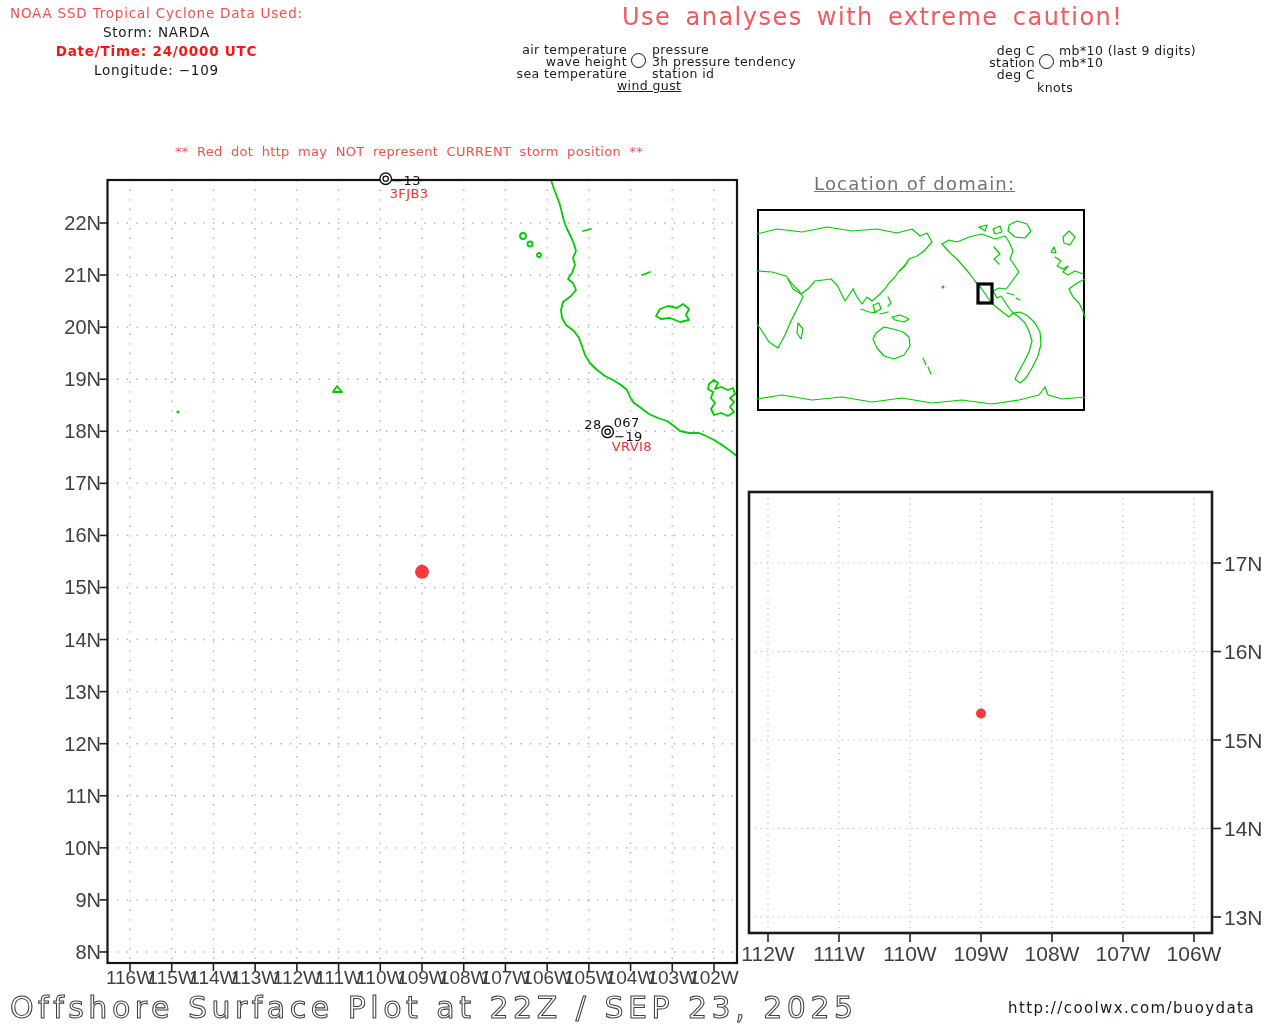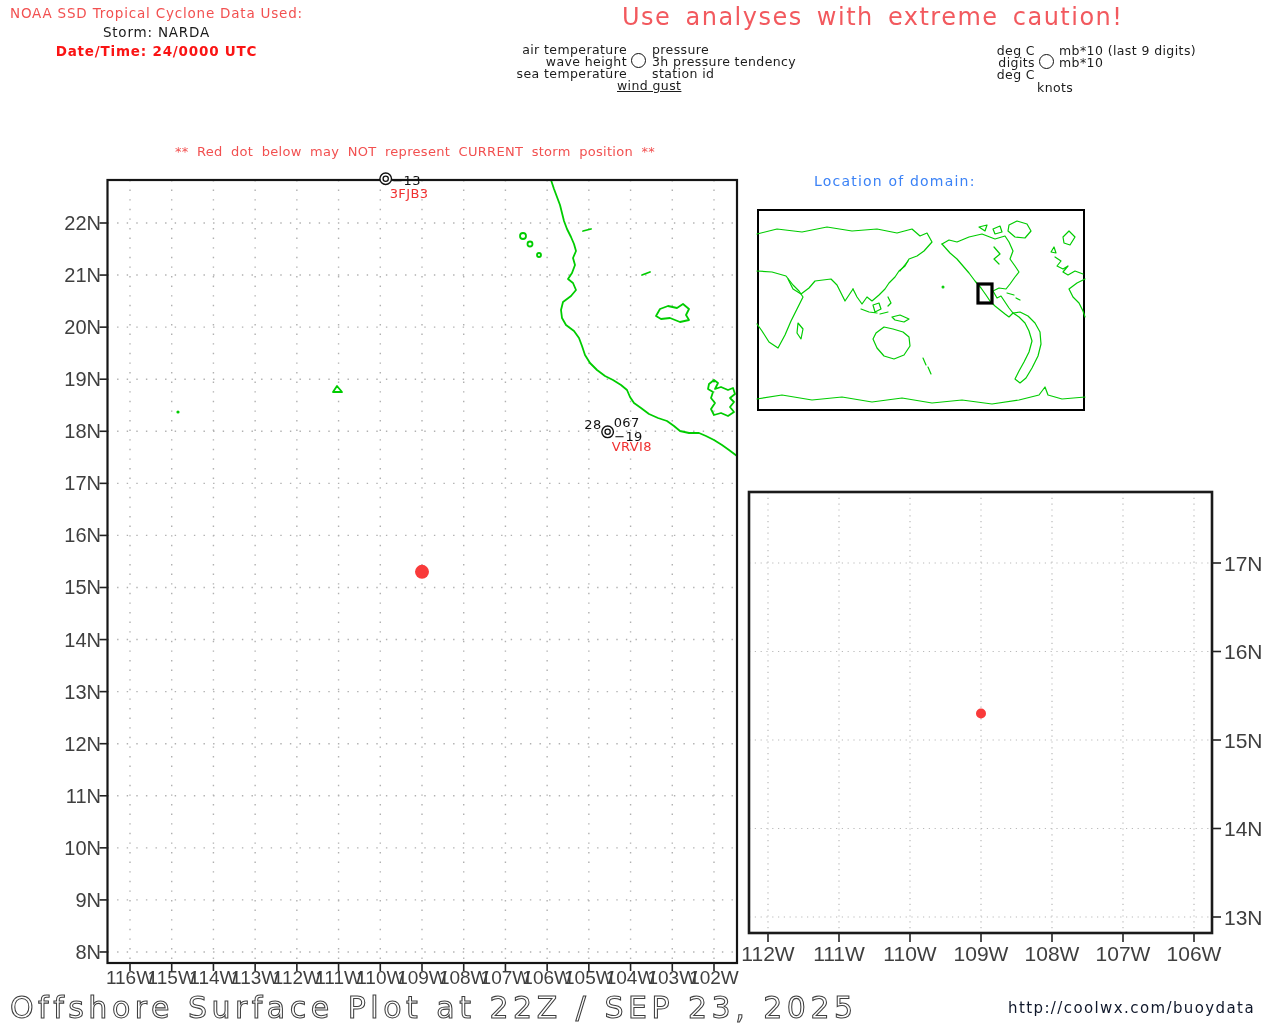--- a/index.html
+++ b/index.html
@@ -12,21 +12,21 @@
   .hl-bold{color:#fa1414;font-weight:bold;}
   
   .caution{font-size:24px;letter-spacing:1.5px;word-spacing:5px;color:#f2595e;}
   
   .lg{font-size:12.5px;letter-spacing:0.4px;color:#1c1c1c;}
   .lg-r{text-align:right;}
   .lgcirc{position:absolute;width:13px;height:13px;border:1.6px solid #111;
           border-radius:50%;background:#fff;}
   
   .warn{font-size:13px;letter-spacing:0.3px;word-spacing:4px;color:#f25050;}
-  .inset-title{font-size:14px;letter-spacing:1.2px;color:#3b82f6;}
+  .inset-title{font-size:18px;letter-spacing:1.2px;color:#737373;text-decoration:underline;}
   .url{font-size:15px;letter-spacing:1.4px;color:#0f172a;}
   
   svg{position:absolute;overflow:visible;}
   .gridmain{stroke:#b0b0b0;stroke-width:1.4;stroke-dasharray:1.4 8.2;fill:none;}
   .gridzoom{stroke:#b9b9b9;stroke-width:1.2;stroke-dasharray:1.2 4.6;fill:none;}
   .border-main{fill:none;stroke:#151515;stroke-width:2.2;}
   .border-zoom{fill:none;stroke:#1b1b1b;stroke-width:2.6;}
   .border-inset{fill:none;stroke:#000;stroke-width:2;}
   .tick{stroke:#222;stroke-width:1.6;}
   .axlab-main{font-family:"Liberation Sans",sans-serif;font-size:20px;fill:#3f3f3f;}
@@ -44,46 +44,47 @@
 </style>
 </head>
 <body>
 
 <div class="page">
 
   <div class="abs" style="left:10px;top:5px;">
     <div class="hline hl-accent">NOAA SSD Tropical Cyclone Data Used:</div>
     <div class="hline">Storm: NARDA</div>
     <div class="hline hl-bold">Date/Time: 24/0000 UTC</div>
+    <div class="hline">Longitude: −109</div>
   </div>
 
   <div class="abs caution" style="left:622px;top:3px;">Use analyses with extreme caution!</div>
 
   <div>
     <span class="abs lg lg-r" style="left:505px;top:42px;width:122px;">air temperature</span>
     <span class="abs lg" style="left:652px;top:42px;">pressure</span>
     <span class="abs lg lg-r" style="left:505px;top:54px;width:122px;">wave height</span>
     <span class="lgcirc" style="left:631px;top:53px;"></span>
     <span class="abs lg" style="left:652px;top:54px;">3h pressure tendency</span>
     <span class="abs lg lg-r" style="left:505px;top:66px;width:122px;">sea temperature</span>
     <span class="abs lg" style="left:652px;top:66px;">station id</span>
     <span class="abs lg" style="left:617px;top:78px;text-decoration:underline;">wind gust</span>
   </div>
 
   <div>
     <span class="abs lg lg-r" style="left:955px;top:43px;width:80px;">deg C</span>
     <span class="abs lg" style="left:1059px;top:43px;">mb*10 (last 9 digits)</span>
-    <span class="abs lg lg-r" style="left:955px;top:55px;width:80px;">digits</span>
+    <span class="abs lg lg-r" style="left:955px;top:55px;width:80px;">station</span>
     <span class="lgcirc" style="left:1039px;top:54px;"></span>
     <span class="abs lg" style="left:1059px;top:55px;">mb*10</span>
     <span class="abs lg lg-r" style="left:955px;top:67px;width:80px;">deg C</span>
     <span class="abs lg" style="left:1037px;top:80px;">knots</span>
   </div>
 
-  <div class="abs warn" style="left:175px;top:144px;">** Red dot below may NOT represent CURRENT storm position **</div>
+  <div class="abs warn" style="left:175px;top:144px;">** Red dot http may NOT represent CURRENT storm position **</div>
 
   <svg id="main-map" style="left:60px;top:168px;" width="685" height="827" viewBox="60 168 685 827">
       <g>
         <line x1="130" y1="180" x2="130" y2="963" class="gridmain"></line>
         <line x1="171.714" y1="180" x2="171.714" y2="963" class="gridmain"></line>
         <line x1="213.428" y1="180" x2="213.428" y2="963" class="gridmain"></line>
         <line x1="255.142" y1="180" x2="255.142" y2="963" class="gridmain"></line>
         <line x1="296.856" y1="180" x2="296.856" y2="963" class="gridmain"></line>
         <line x1="338.57" y1="180" x2="338.57" y2="963" class="gridmain"></line>
         <line x1="380.284" y1="180" x2="380.284" y2="963" class="gridmain"></line>

